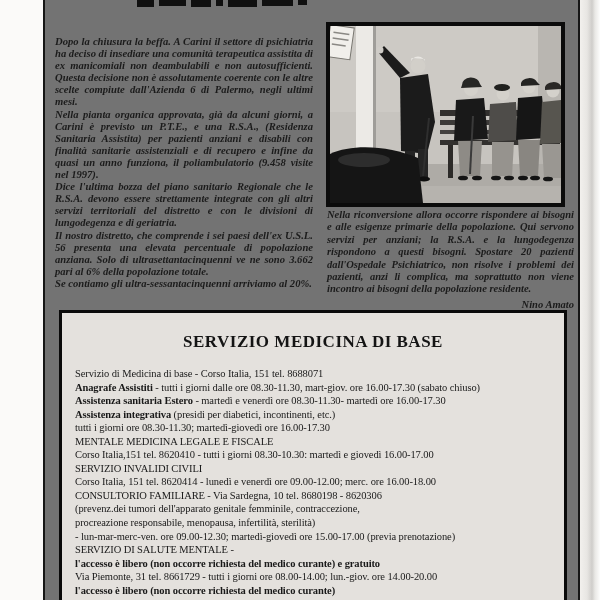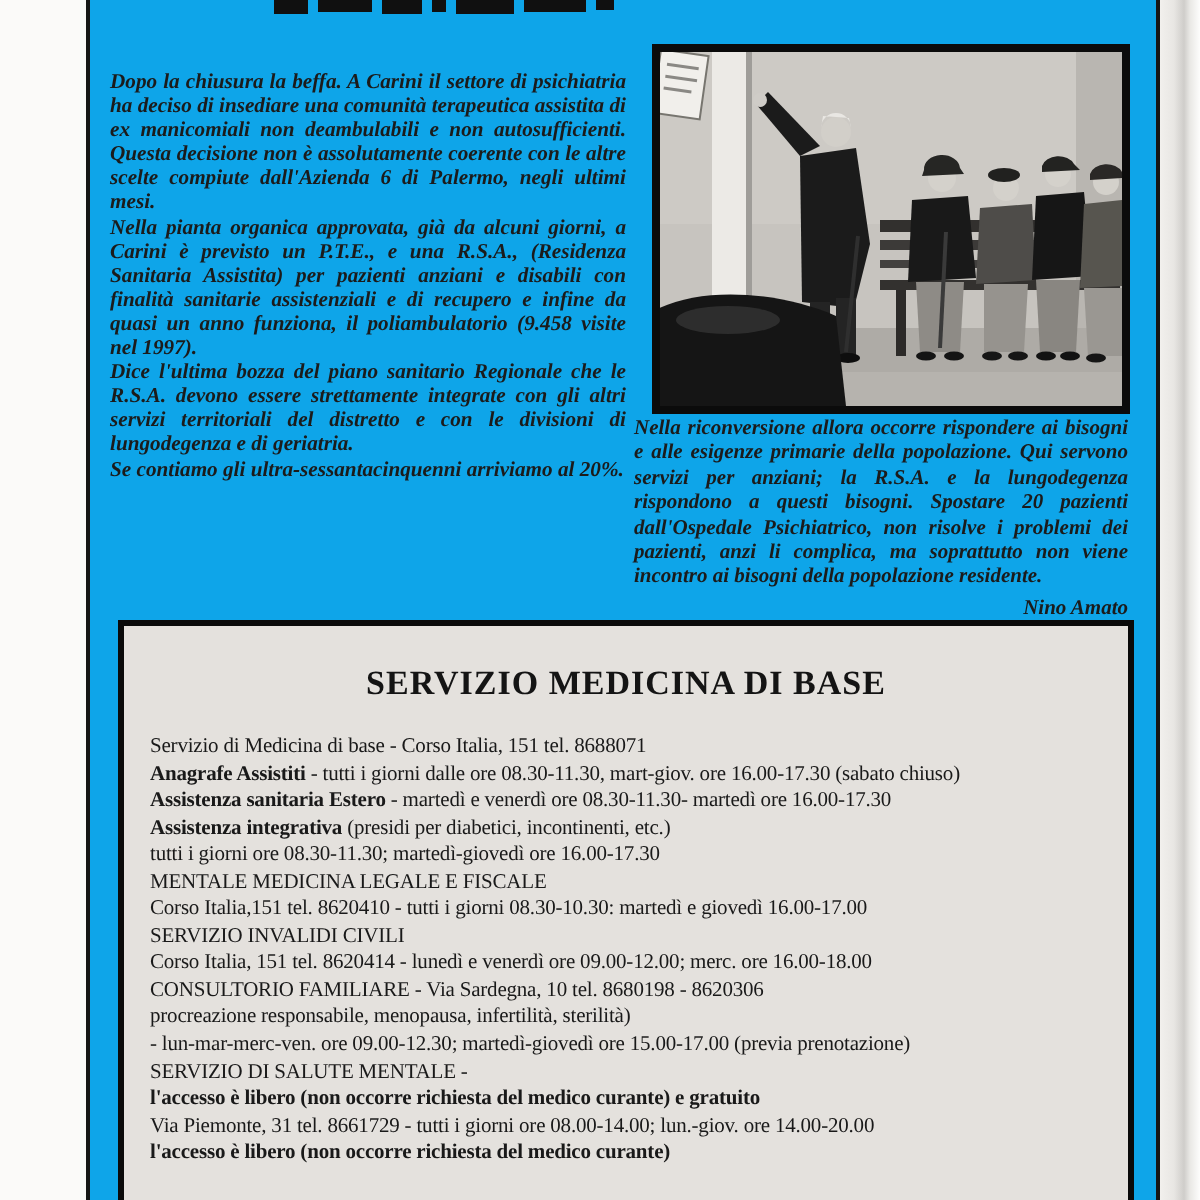--- a/index.html
+++ b/index.html
@@ -1,34 +1,34 @@
 <!DOCTYPE html>
 <html><head>
 <meta charset="utf-8">
 <style>
   html,body{margin:0;padding:0;}
   body{font-family:"Liberation Serif","DejaVu Serif",serif;background:#ffffff;}
-  #scan{position:relative;width:600px;height:600px;overflow:hidden;background:#0ea5e9;color:#1b1b1b;}
+  #scan{position:relative;width:600px;height:600px;overflow:hidden;background:#737373;color:#1b1b1b;}
   .margin-left{position:absolute;left:0;top:0;width:43px;height:600px;background:#fbfaf9;}
   .rule{position:absolute;top:0;height:600px;width:2px;background:#161616;}
   .rule-left{left:43px;}
   .rule-right{left:578px;}
   .edge-right{position:absolute;left:580px;top:0;width:20px;height:600px;
     background:linear-gradient(90deg,#f2f0ed 0%,#e8e6e3 35%,#cfcdca 60%,#e9e8e5 75%,#fdfdfc 100%);}
   .frag{position:absolute;top:0;background:#101010;}
   
   .photo-frame{position:absolute;left:326px;top:22px;width:239px;height:185px;
     border:4px solid #0b0b0b;box-sizing:border-box;background:#c6c3be;}
   .photo-frame svg{display:block;width:231px;height:177px;}
   
   .col-left{position:absolute;left:55px;top:36px;width:258px;
     font-size:10.6px;line-height:12.1px;font-weight:700;font-style:italic;
     text-align:justify;letter-spacing:0px;}
   .col-left p{margin:0;}
-  .caption{position:absolute;left:317px;top:209px;width:247px;
+  .caption{position:absolute;left:327px;top:209px;width:247px;
     font-size:10.5px;line-height:12.4px;font-weight:700;font-style:italic;text-align:justify;}
   .caption p{margin:0;}
   .byline{margin-top:3px;text-align:right;font-weight:700;font-style:italic;}
   
   .services-box{position:absolute;left:59px;top:310px;width:508px;height:310px;
     border:3px solid #0a0a0a;box-sizing:border-box;background:#e4e1dd;}
   .services-title{margin-top:16px;text-align:center;font-size:17px;font-weight:700;
     letter-spacing:0.5px;color:#141414;height:26px;line-height:26px;}
   .svc-list{margin:12px 10px 0 13px;}
   .svc-line{height:13.55px;line-height:13.55px;font-size:10.5px;white-space:nowrap;
@@ -132,20 +132,21 @@
         <path d="M-4,130 C18,117 58,119 88,132 L93,177 L-4,177 Z" fill="#151515"></path>
         <ellipse cx="34" cy="134" rx="26" ry="7" fill="#2d2d2d"></ellipse>
       </g>
     </svg>
   </div>
 
   <div class="col-left">
     <p>Dopo la chiusura la beffa. A Carini il settore di psichiatria ha deciso di insediare una comunità terapeutica assistita di ex manicomiali non deambulabili e non autosufficienti. Questa decisione non è assolutamente coerente con le altre scelte compiute dall'Azienda 6 di Palermo, negli ultimi mesi.</p>
     <p>Nella pianta organica approvata, già da alcuni giorni, a Carini è previsto un P.T.E., e una R.S.A., (Residenza Sanitaria Assistita) per pazienti anziani e disabili con finalità sanitarie assistenziali e di recupero e infine da quasi un anno funziona, il poliambulatorio (9.458 visite nel 1997).</p>
     <p>Dice l'ultima bozza del piano sanitario Regionale che le R.S.A. devono essere strettamente integrate con gli altri servizi territoriali del distretto e con le divisioni di lungodegenza e di geriatria.</p>
+    <p>Il nostro distretto, che comprende i sei paesi dell'ex U.S.L. 56 presenta una elevata percentuale di popolazione anziana. Solo di ultrasettantacinquenni ve ne sono 3.662 pari al 6% della popolazione totale.</p>
     <p>Se contiamo gli ultra-sessantacinquenni arriviamo al 20%.</p>
   </div>
 
   <div class="caption">
     <p>Nella riconversione allora occorre rispondere ai bisogni e alle esigenze primarie della popolazione. Qui servono servizi per anziani; la R.S.A. e la lungodegenza rispondono a questi bisogni. Spostare 20 pazienti dall'Ospedale Psichiatrico, non risolve i problemi dei pazienti, anzi li complica, ma soprattutto non viene incontro ai bisogni della popolazione residente.</p>
     <div class="byline">Nino Amato</div>
   </div>
 
   <div class="services-box">
     <div class="services-title">SERVIZIO MEDICINA DI BASE</div>
@@ -165,20 +166,21 @@
         <div class="svc-line"><b></b><span>MENTALE MEDICINA LEGALE E FISCALE</span></div>
 
         <div class="svc-line"><b></b><span>Corso Italia,151 tel. 8620410 - tutti i giorni 08.30-10.30: martedì e giovedì 16.00-17.00</span></div>
 
         <div class="svc-line"><b></b><span>SERVIZIO INVALIDI CIVILI</span></div>
 
         <div class="svc-line"><b></b><span>Corso Italia, 151 tel. 8620414 - lunedì e venerdì ore 09.00-12.00; merc. ore 16.00-18.00</span></div>
 
         <div class="svc-line"><b></b><span>CONSULTORIO FAMILIARE - Via Sardegna, 10 tel. 8680198 - 8620306</span></div>
 
+        <div class="svc-line"><b></b><span>(prevenz.dei tumori dell'apparato genitale femminile, contraccezione,</span></div>
 
         <div class="svc-line"><b></b><span>procreazione responsabile, menopausa, infertilità, sterilità)</span></div>
 
         <div class="svc-line"><b></b><span>- lun-mar-merc-ven. ore 09.00-12.30; martedì-giovedì ore 15.00-17.00 (previa prenotazione)</span></div>
 
         <div class="svc-line"><b></b><span>SERVIZIO DI SALUTE MENTALE -</span></div>
 
         <div class="svc-line"><b>l'accesso è libero (non occorre richiesta del medico curante) e gratuito</b><span></span></div>
 
         <div class="svc-line"><b></b><span>Via Piemonte, 31 tel. 8661729 - tutti i giorni ore 08.00-14.00; lun.-giov. ore 14.00-20.00</span></div>

